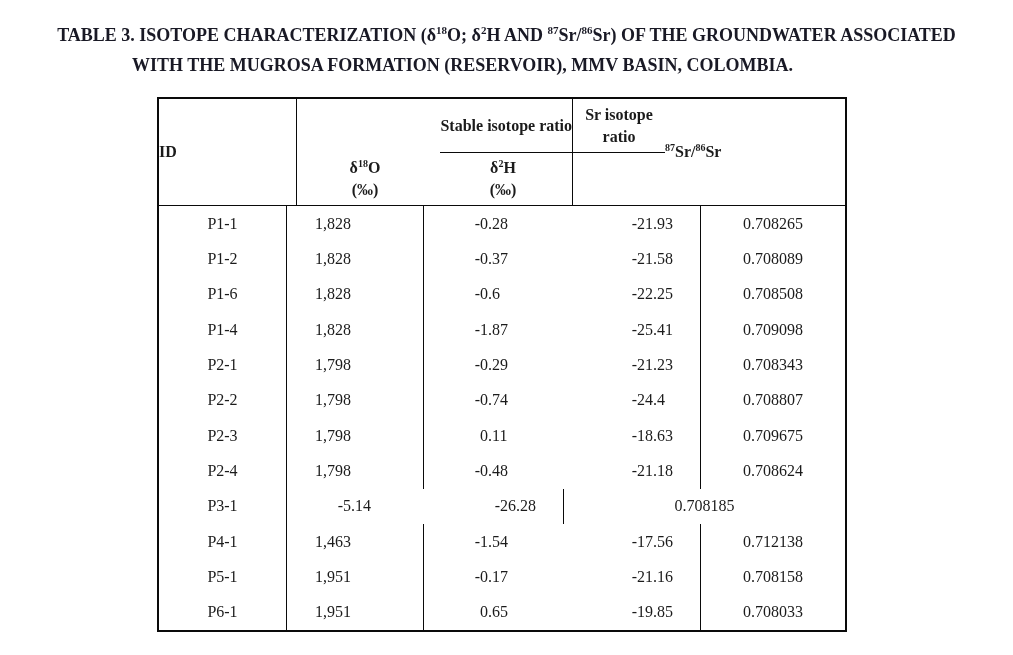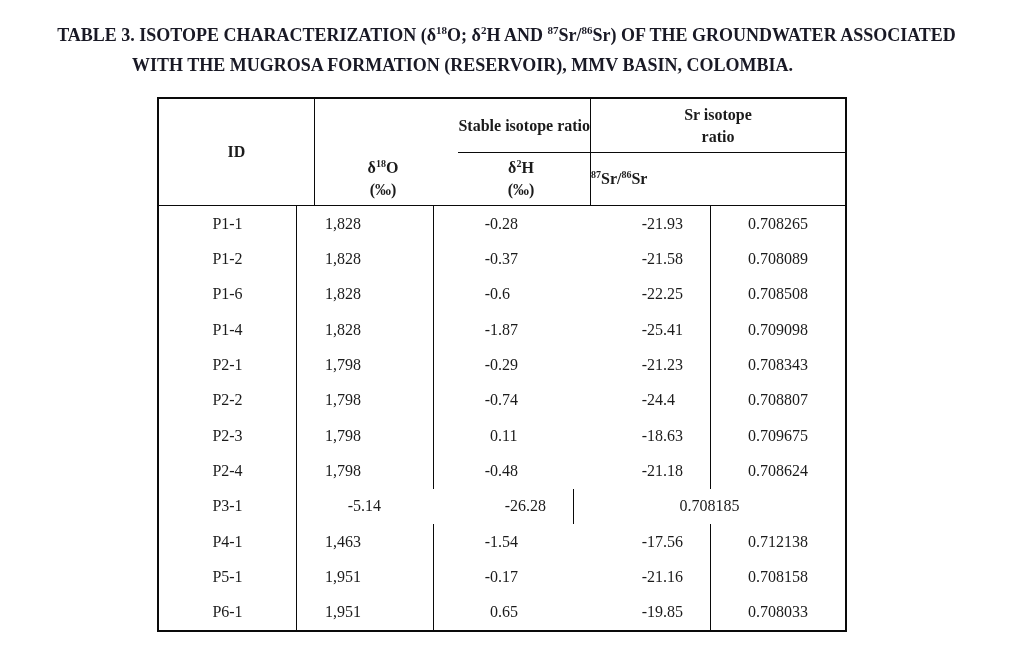--- a/index.html
+++ b/index.html
@@ -22,35 +22,35 @@
   .tbl{
     position:absolute;left:157px;top:97px;width:690px;height:535px;
     box-sizing:border-box;border:2px solid var(--border,#0a0a0a);
     display:flex;flex-direction:column;
     color:var(--body-text,#1b1b1b);font-size:16px;
   }
   .tbl sup{font-size:10px;line-height:0;}
   
   .thead{height:106px;flex:0 0 auto;display:flex;border-bottom:1px solid var(--border,#0a0a0a);font-weight:bold;}
   .hc{box-sizing:border-box;}
-  .id-c{width:156px;border-right:1px solid var(--border,#0a0a0a);display:flex;align-items:center;justify-content:center;}
+  .id-c{width:138px;border-right:1px solid var(--border,#0a0a0a);display:flex;align-items:center;}
   .depth-c{width:137px;border-right:1px solid var(--border,#0a0a0a);display:flex;align-items:center;justify-content:center;}
   .stable-c{width:276px;border-right:1px solid var(--border,#0a0a0a);display:flex;flex-direction:column;align-items:flex-end;}
-  .sr-c{flex:1;display:flex;flex-direction:column;}
+  .sr-c{flex:1;display:flex;flex-direction:row;}
   .gl{height:54px;box-sizing:border-box;border-bottom:1px solid var(--border,#0a0a0a);
       display:flex;align-items:center;justify-content:center;text-align:center;line-height:22px;}
   .sr-wrap{display:inline-block;width:92px;}
   .subr{flex:1;display:flex;align-items:center;}
   .sub{width:138px;text-align:center;line-height:22px;}
   .sub-sr{flex:1;text-align:left;}
   
   .tbody{flex:1;display:flex;flex-direction:column;}
   .row{flex:1;display:flex;align-items:stretch;}
   .cell{box-sizing:border-box;display:flex;align-items:center;}
-  .d-id{width:138px;border-right:1px solid var(--border,#0a0a0a);justify-content:center;}
+  .d-id{width:128px;border-right:1px solid var(--border,#0a0a0a);justify-content:center;}
   .d-depth{width:137px;border-right:1px solid var(--border,#0a0a0a);justify-content:flex-end;padding-right:72px;}
   .d-stable{width:276px;border-right:1px solid var(--border,#0a0a0a);display:flex;align-items:center;}
   .slot{width:138px;display:flex;align-items:center;}
   .ip{display:inline-block;text-align:right;}
   .fp{display:inline-block;text-align:left;}
   .d-sr{flex:1;justify-content:center;}
 </style>
 </head>
 <body>
 

